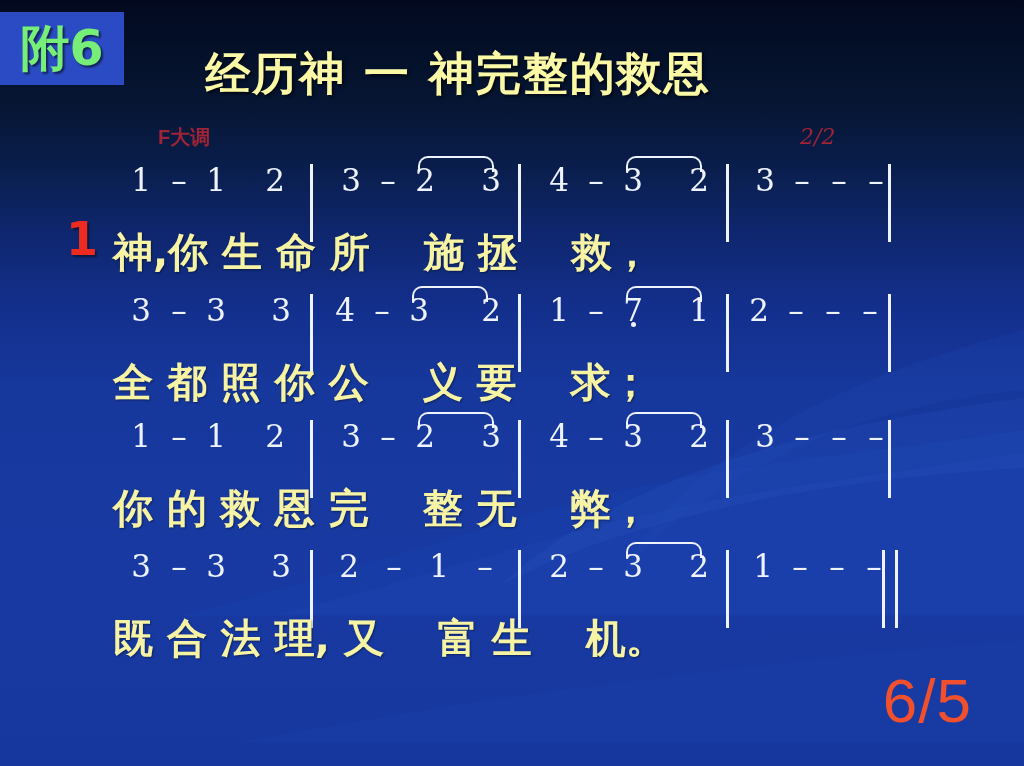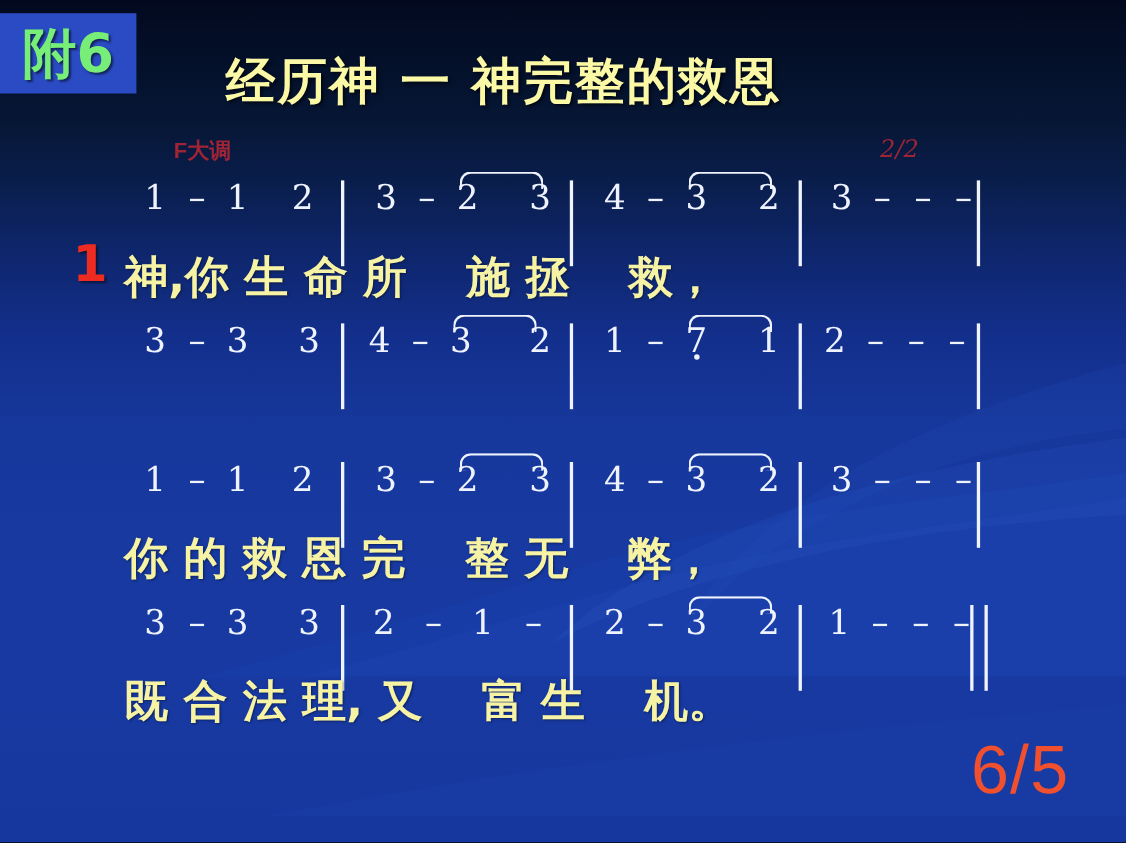--- a/index.html
+++ b/index.html
@@ -264,20 +264,23 @@
           <div class="note" style="left: 478px;">2</div>
           <div class="note" style="left: 546px;">1</div>
           <div class="note dash" style="left: 583px;">–</div>
           <div class="note" style="left: 620px;">7<span class="octave-dot"></span></div>
           <div class="note" style="left: 686px;">1</div>
           <div class="note" style="left: 746px;">2</div>
           <div class="note dash" style="left: 783px;">–</div>
           <div class="note dash" style="left: 820px;">–</div>
           <div class="note dash" style="left: 857px;">–</div>
         </div>
+        <div class="lyric-row">
+          <div class="lyric" style="left: 113px;">全 都 照 你 公　 义 要　 求；</div>
+        </div>
       </div>
       <div class="system" style="top: 418px;">
         <div class="notes-row">
           <div class="barline" style="left: 310px;"></div>
           <div class="barline" style="left: 518px;"></div>
           <div class="barline" style="left: 726px;"></div>
           <div class="barline" style="left: 888px;"></div>
           <div class="tie" style="left: 418px; width: 72px;"></div>
           <div class="tie" style="left: 626px; width: 72px;"></div>
           <div class="note" style="left: 128px;">1</div>

